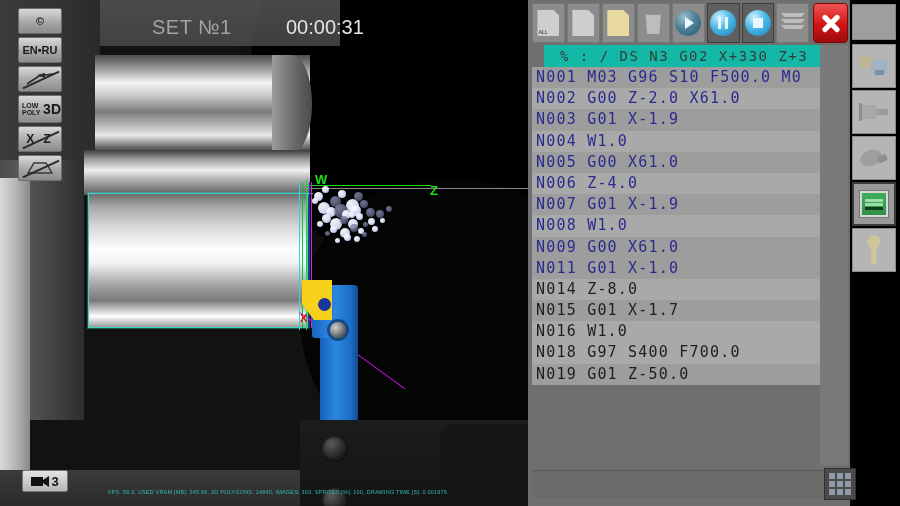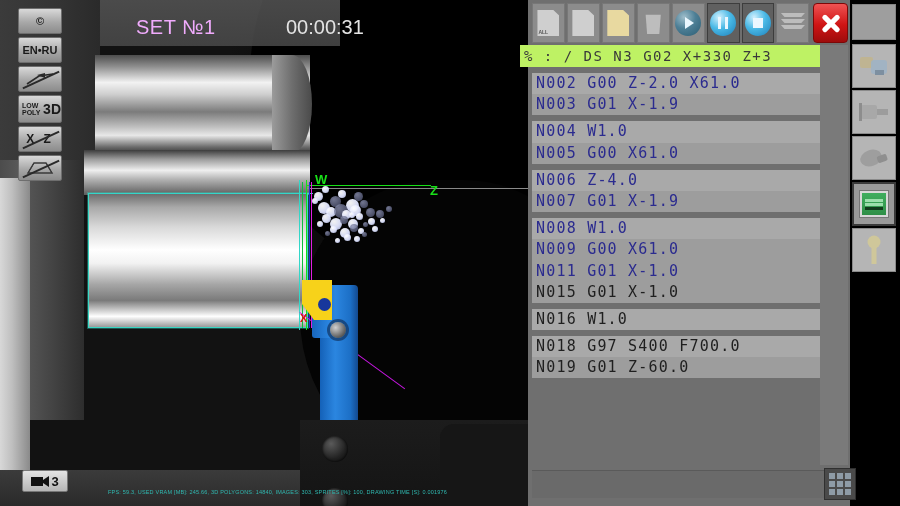--- a/index.html
+++ b/index.html
@@ -95,21 +95,21 @@
      box-shadow:inset 0 0 3px #000; }
   .baseRight { position:absolute; left:440px; top:424px; width:88px; height:82px;
      background:#161616; border-radius:14px 0 0 0; }
   .floorStrip { position:absolute; left:0; top:470px; width:300px; height:36px;
      background:linear-gradient(180deg,#3b3b3b,#2a2a2a); }
 
   .cursor-arrow { position:absolute; left:212px; top:176px; width:0; height:0;
      filter:drop-shadow(1px 1px 1px rgba(0,0,0,.8)); }
 
   
-  #setLabel { position:absolute; left:136px; top:16px; color:#f0abfc;
+  #setLabel { position:absolute; left:152px; top:16px; color:#a3a3a3;
      font-size:20px; letter-spacing:.5px; }
   #timer { position:absolute; left:286px; top:16px; color:#e3e3e3; font-size:20px; }
   #statusLine { position:absolute; left:108px; top:489px; color:#2fb9b1;
      font-size:5.5px; letter-spacing:.2px; white-space:nowrap;
      font-family:"Liberation Sans", sans-serif; }
 
   
   #leftbar { position:absolute; left:18px; top:8px; width:44px; }
   .lbtn { width:44px; height:26px; margin-bottom:3px;
      background:linear-gradient(180deg,#d9d9d9,#a8a8a8 55%,#8c8c8c);
@@ -162,31 +162,31 @@
      clip-path:polygon(0 0,100% 0,85% 100%,15% 100%); }
   #closeBtn { width:40px; height:40px; margin-left:2px;
      background:linear-gradient(180deg,#f05353,#cf1414 55%,#9e0c0c);
      border:1px solid #7d0707; border-radius:4px; position:relative;
      display:flex;align-items:center;justify-content:center; }
   #closeBtn::before,#closeBtn::after { content:''; position:absolute;
      width:22px; height:5px; background:#fff; border-radius:2px; }
   #closeBtn::before { transform:rotate(45deg); }
   #closeBtn::after { transform:rotate(-45deg); }
 
-  #gheader { position:absolute; left:520px; top:45px; width:300px; height:22px;
-     background:#bef264; color:#3a3a3a; font-family:"DejaVu Sans Mono", monospace;
-     font-size:14px; line-height:22px; padding-left:4px; overflow:hidden;
+  #gheader { position:absolute; left:544px; top:45px; width:300px; height:22px;
+     background:#14b8a6; color:#3a3a3a; font-family:"DejaVu Sans Mono", monospace;
+     font-size:14px; line-height:22px; padding-left:16px; overflow:hidden;
      white-space:nowrap; letter-spacing:1.5px; }
   #glist { position:absolute; left:532px; top:67px; width:300px; height:398px;
      overflow:hidden; }
   .gline { height:21.2px; line-height:21.2px; padding-left:4px;
      font-family:"DejaVu Sans Mono", monospace; font-size:15px;
      letter-spacing:1.2px; color:#2b2b8f; background:#9d9d9d;
      white-space:nowrap; overflow:hidden; }
-  .gline.alt { background:#a9a9a9;margin-top:6px; }
+  .gline.alt { background:#a9a9a9; }
   .gline.cur { color:#22ef22; background:#7b7b7b; text-shadow:0 0 3px #0c0; }
   .gline.dark { color:#1f1f1f; }
   #gvtrack { position:absolute; left:820px; top:45px; width:28px; height:420px;
      background:#7a7a7a; }
   #ghtrack { position:absolute; left:532px; top:470px; width:316px; height:28px;
      background:#6a6a6a; border-top:1px solid #5a5a5a; }
   #keypadBtn { position:absolute; left:824px; top:468px; width:32px; height:32px;
      background:#4a4a4a; border:1px solid #303030; display:grid;
      grid-template-columns:repeat(3,1fr); grid-template-rows:repeat(3,1fr);
      gap:2px; padding:4px; }
@@ -389,33 +389,35 @@
           <i></i>
           <i></i>
           <i></i>
         </span>
     </div>
     <div id="closeBtn"></div>
   </div>
 
   <div id="gheader">%  :  /  DS  N3  G02  X+330  Z+3</div>
   <div id="glist">
+      <div class="gline">N001 M03 G96 S10 F500.0 M0</div>
       <div class="gline alt">N002 G00 Z-2.0 X61.0</div>
       <div class="gline">N003 G01 X-1.9</div>
       <div class="gline alt">N004 W1.0</div>
       <div class="gline">N005 G00 X61.0</div>
       <div class="gline alt">N006 Z-4.0</div>
       <div class="gline">N007 G01 X-1.9</div>
       <div class="gline alt">N008 W1.0</div>
       <div class="gline">N009 G00 X61.0</div>
       <div class="gline">N011 G01 X-1.0</div>
-      <div class="gline dark">N015 G01 X-1.0</div>
+      <div class="gline alt dark">N014 Z-8.0</div>
+      <div class="gline dark">N015 G01 X-1.7</div>
       <div class="gline alt dark">N016 W1.0</div>
       <div class="gline alt dark">N018 G97 S400 F700.0</div>
-      <div class="gline dark">N019 G01 Z-60.0</div>
+      <div class="gline dark">N019 G01 Z-50.0</div>
     </div>
 
   <div id="gvtrack">
     
   </div>
   <div id="ghtrack">
     
   </div>
   <div id="keypadBtn">
     <i></i>

